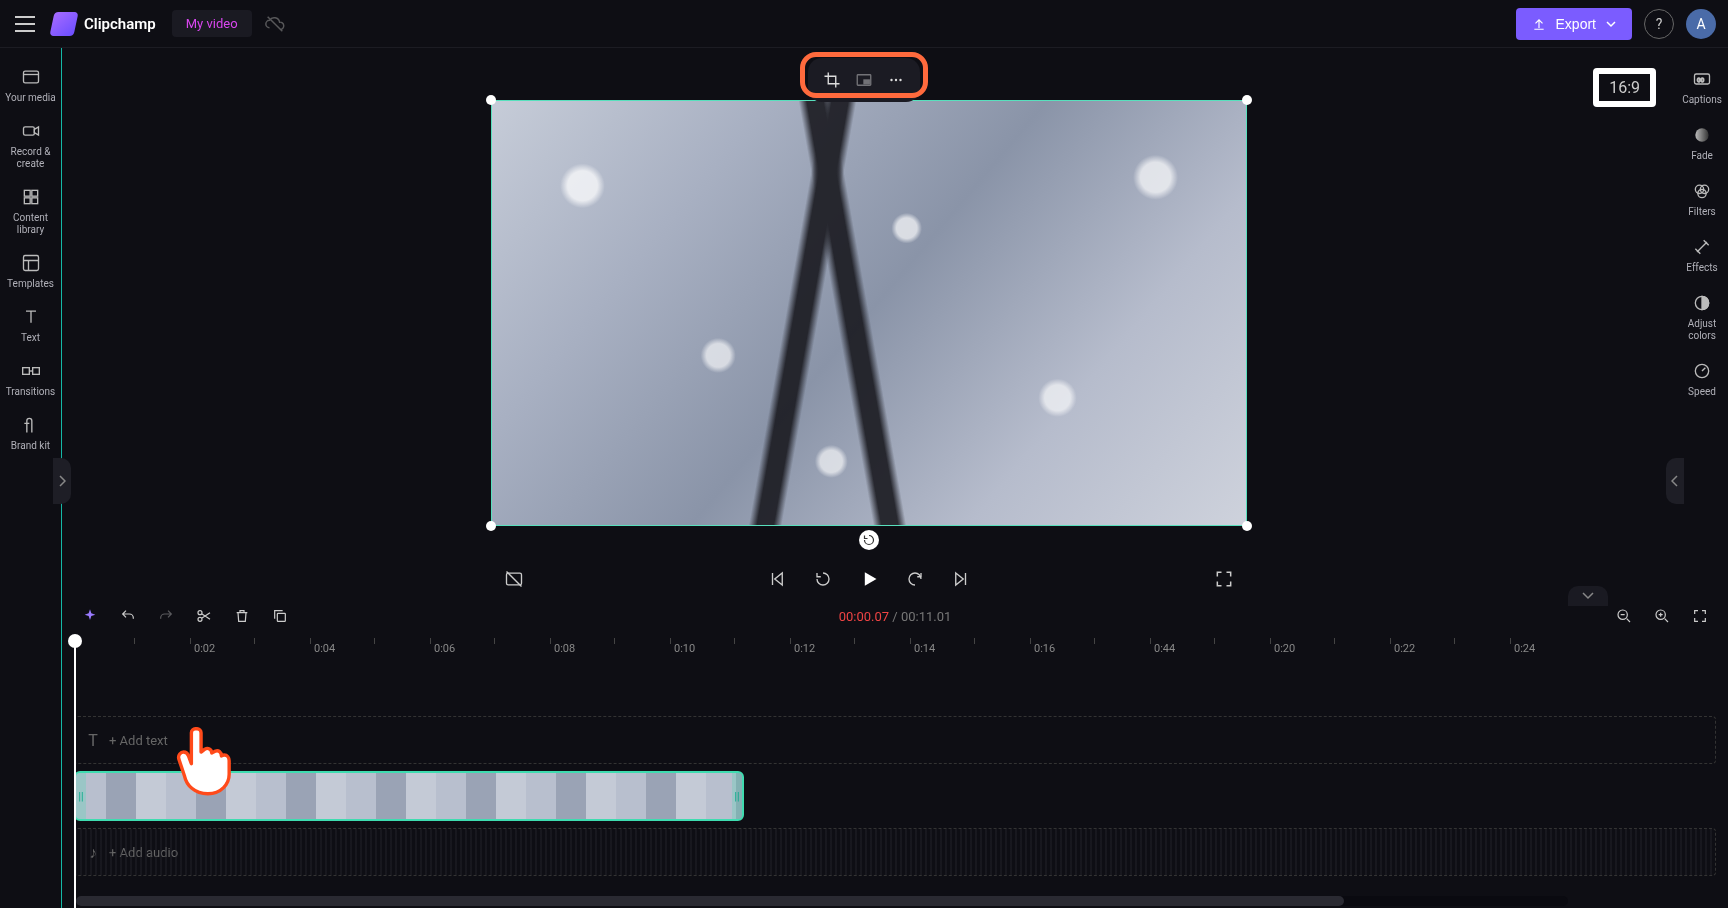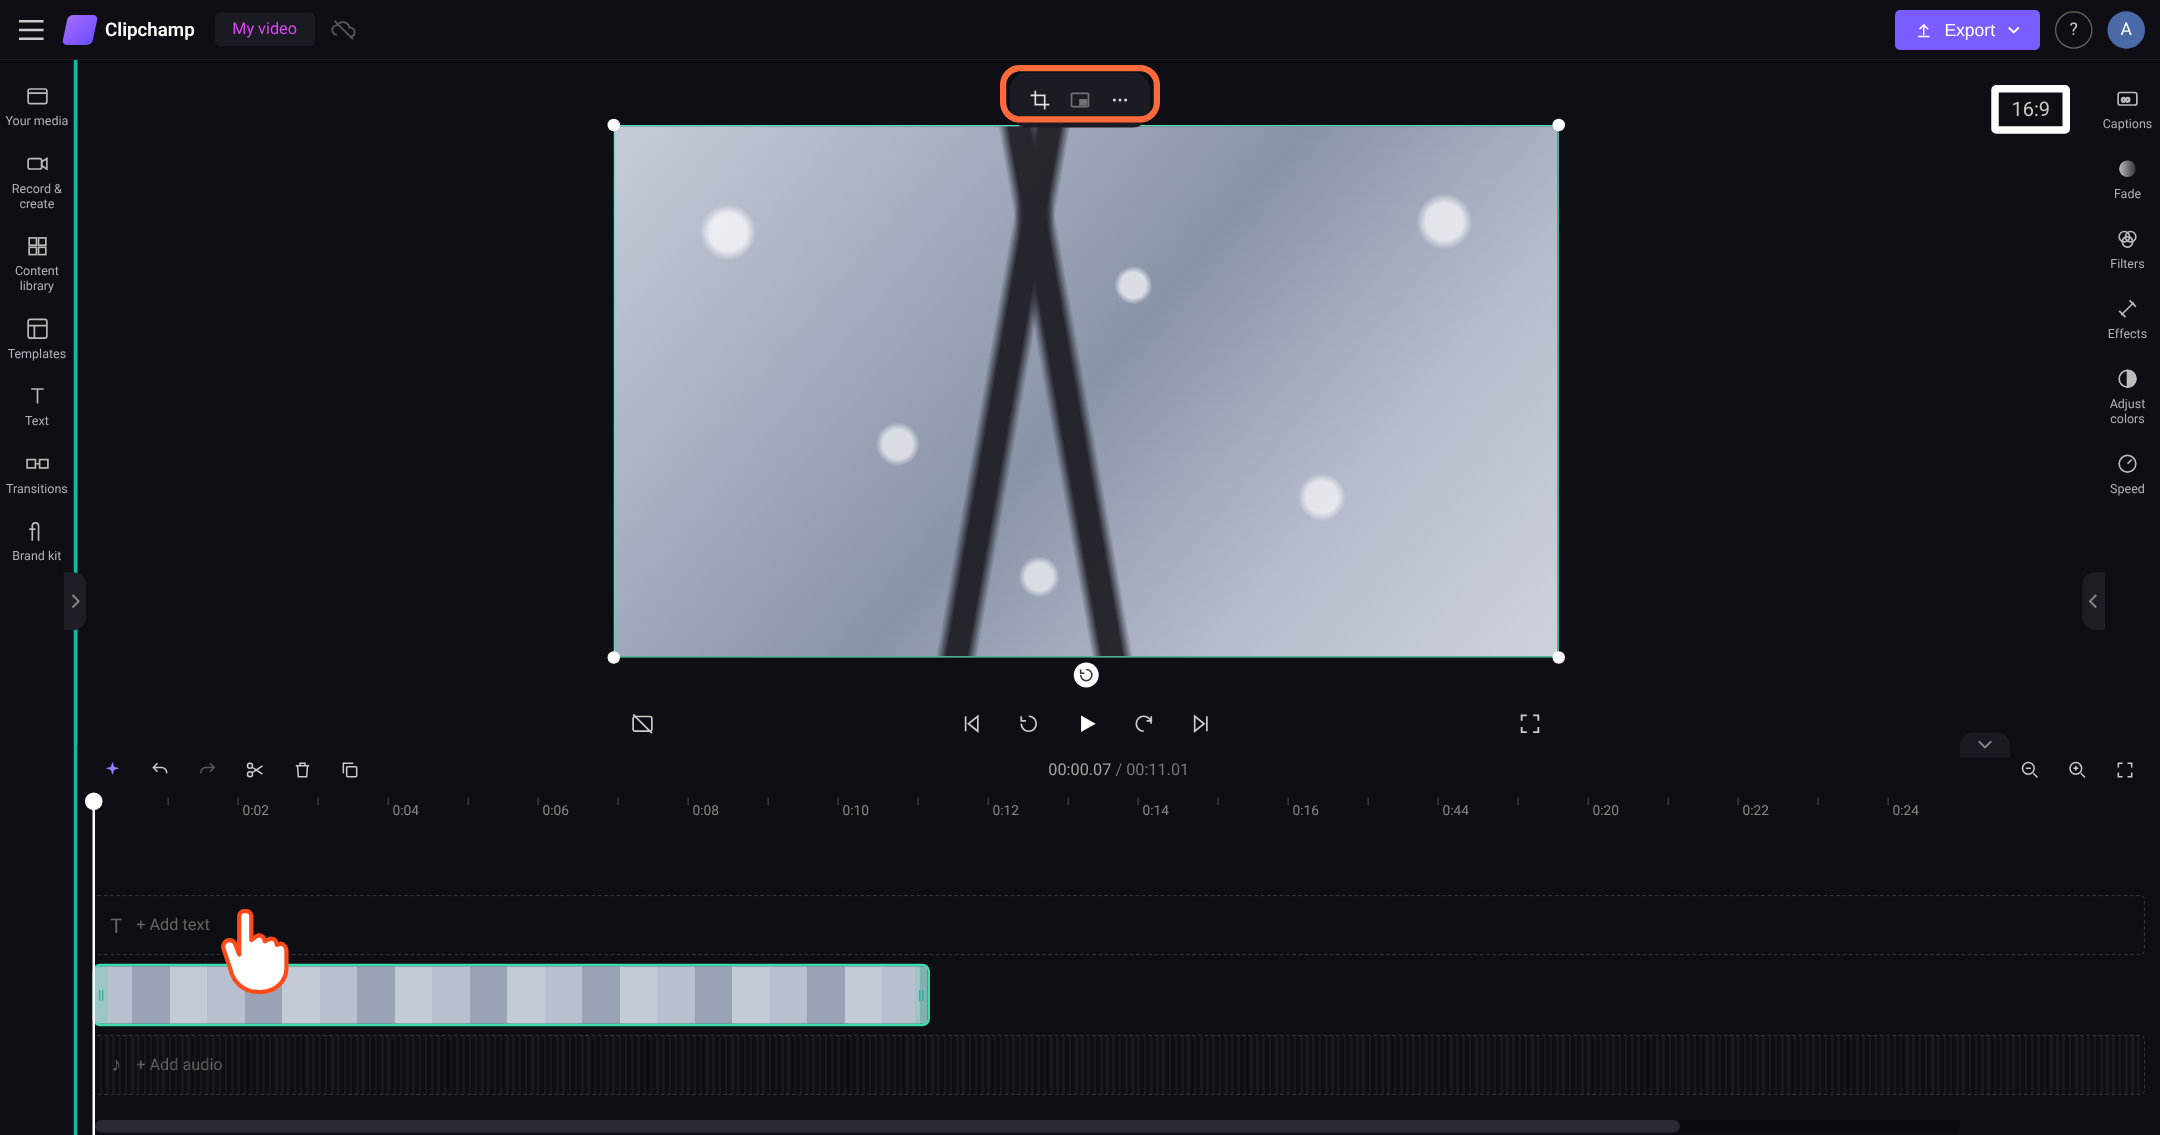--- a/index.html
+++ b/index.html
@@ -39,21 +39,21 @@
     width:30px;height:30px;border-radius:50%;border:1.5px solid #666;display:flex;
     align-items:center;justify-content:center;margin-left:12px;font-size:14px;color:#ccc;cursor:pointer;
   }
   .avatar {
     width:30px;height:30px;border-radius:50%;background:#4a6ba8;color:#fff;
     display:flex;align-items:center;justify-content:center;margin-left:12px;font-size:14px;
   }
   
   .sidebar-left {
     position:absolute; left:0; top:48px; bottom:0; width:62px;
-    background:#0e0e14; border-right:3px solid #14b8a6;
+    background:#0e0e14; border-right:1px solid #14b8a6;
     display:flex; flex-direction:column; align-items:center; padding-top:10px;
   }
   .sidebar-item {
     width:100%; display:flex; flex-direction:column; align-items:center;
     padding:8px 2px; cursor:pointer; color:#b0b0b8;
   }
   .sidebar-item .sb-icon { width:22px; height:22px; display:flex;align-items:center;justify-content:center;}
   .sidebar-item .sb-label { font-size:10px; text-align:center; margin-top:4px; line-height:1.2;}
   .sidebar-expand {
     position:absolute; right:-10px; top:410px; width:18px; height:46px;
@@ -149,21 +149,21 @@
     cursor:pointer;
   }
   .tl-toolbar {
     height:40px; display:flex; align-items:center; padding:0 16px; gap:14px; position:relative;
   }
   .tl-toolbar button{
     background:transparent;border:none;cursor:pointer;color:#ccc;
     display:flex;align-items:center;justify-content:center;width:24px;height:24px;
   }
   .tl-time { position:absolute; left:50%; transform:translateX(-50%); font-size:13px;}
-  .tl-time .cur{color:#a3a3a3;} .tl-time .sep,.tl-time .dur{color:#777;}
+  .tl-time .cur{color:#ef4444;} .tl-time .sep,.tl-time .dur{color:#777;}
   .tl-zoom { position:absolute; right:16px; display:flex; gap:14px;}
   .ruler {
     height:30px; position:relative; margin-left:12px; margin-right:12px;
     border-bottom:0px solid #222;
   }
   .ruler .tick{ position:absolute; top:6px; font-size:11px; color:#888;}
   .ruler .minor{ position:absolute; top:2px; width:1px; height:6px; background:#444;}
   .tracks {
     position:relative; flex:1; margin:10px 12px 12px; overflow:visible;
   }

